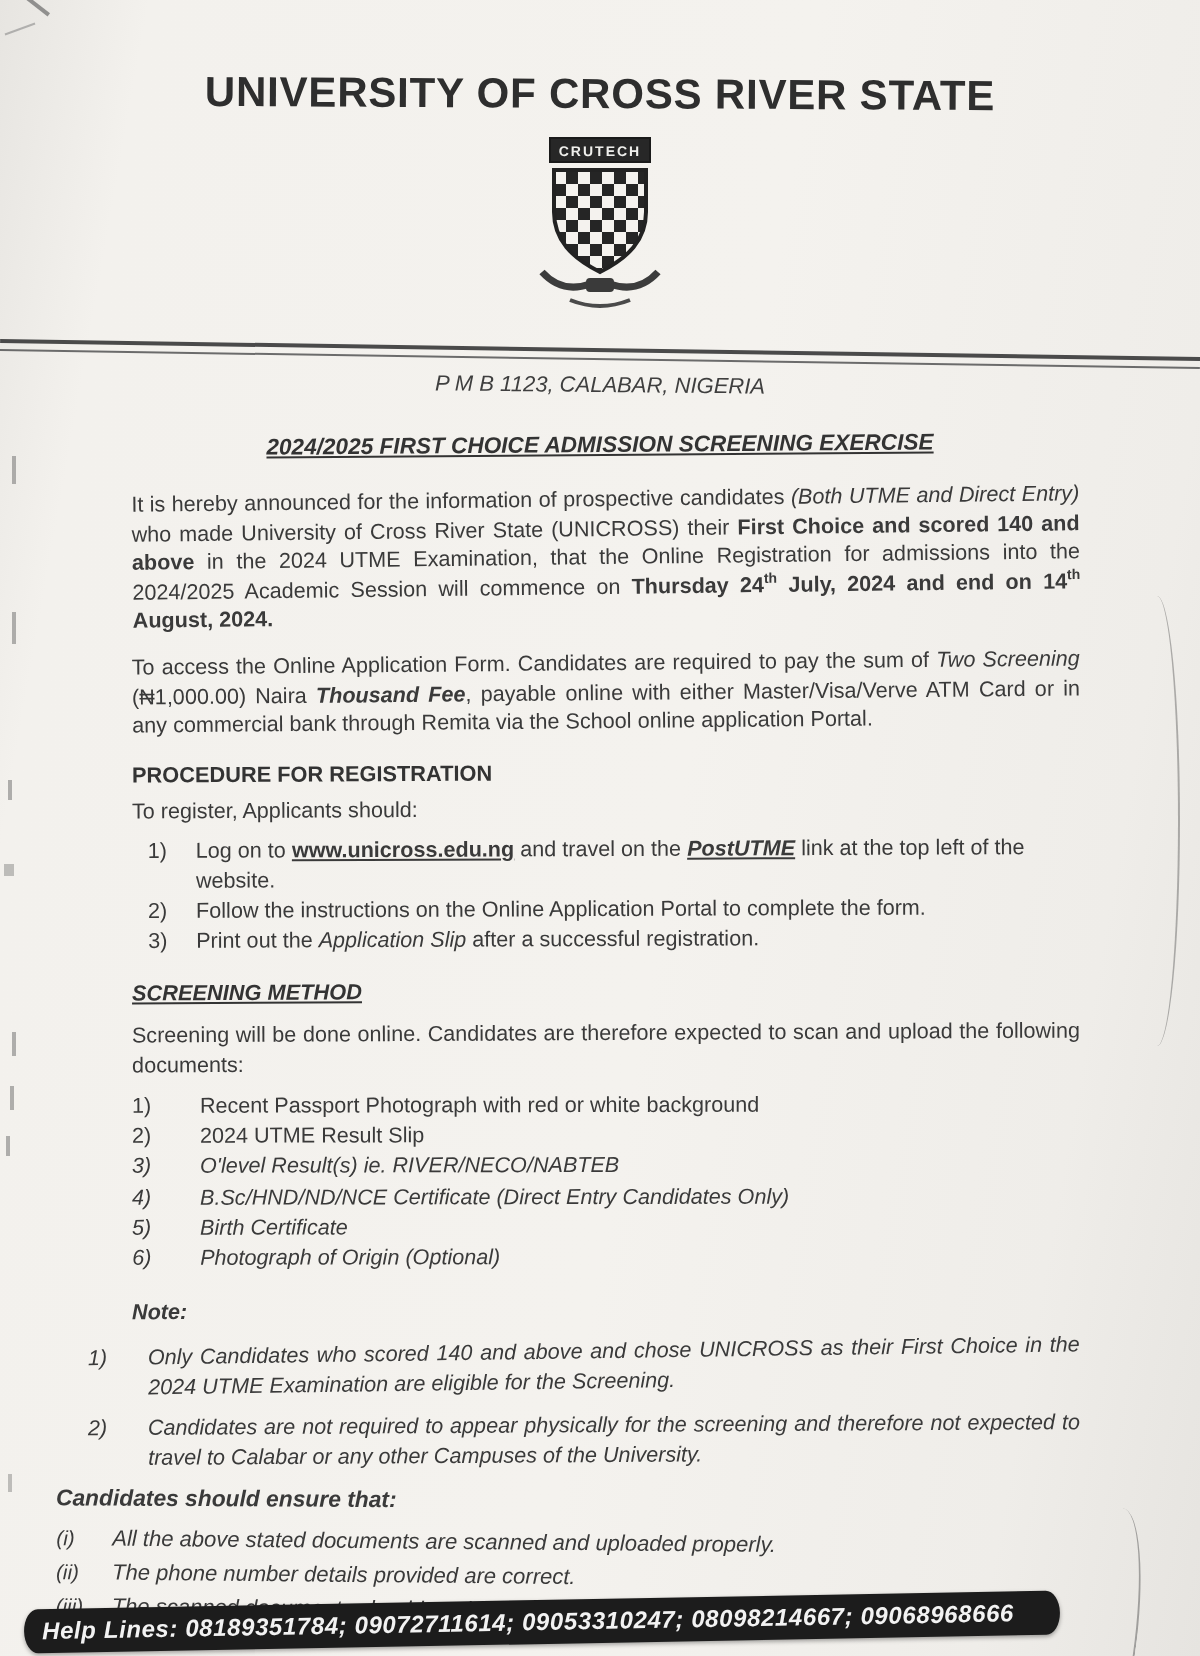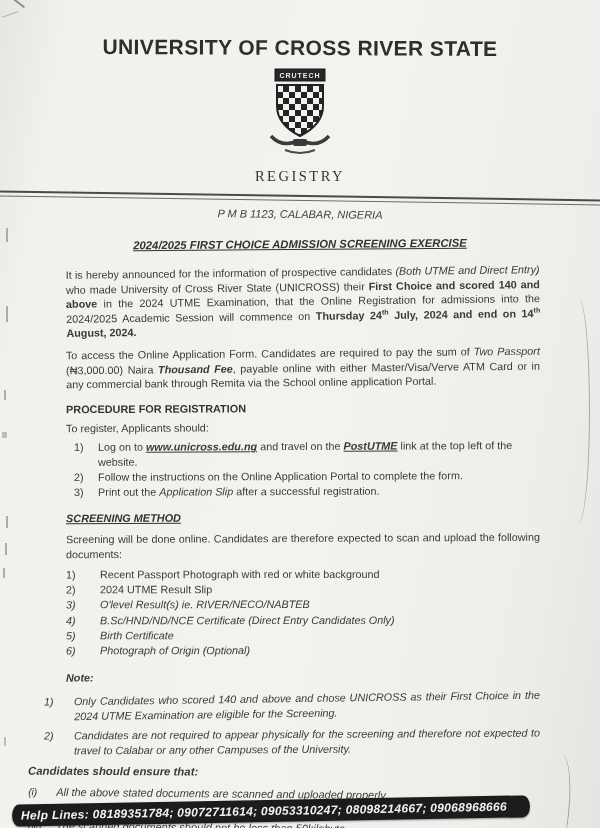--- a/index.html
+++ b/index.html
@@ -35,21 +35,21 @@
   .doc-title{
     margin-top:15px;font-size:11.3px;font-weight:700;font-style:italic;
     text-decoration:underline;color:#333;transform:rotate(-.45deg);
   }
   
   .mn{padding:0 60px 0 66px;}
   p{margin:0;text-align:justify;}
   .b{font-weight:700;}
   .i{font-style:italic;}
   .bi{font-weight:700;font-style:italic;text-align:right;}
-  .u{text-decoration:underline;font-style:italic;}
+  .u{text-decoration:underline;}
   sup{font-size:7px;line-height:0;}
   .intro{margin-top:12px;transform:rotate(-.7deg);}
   .fee{margin-top:9px;transform:rotate(-.55deg);}
   .sec-h{margin-top:11px;font-weight:700;font-size:10.9px;color:#333;transform:rotate(-.3deg);}
   .sec-h.ital{font-style:italic;text-decoration:underline;}
   .lead{margin-top:4px;transform:rotate(-.3deg);}
   .list{margin-top:5px;transform:rotate(-.25deg);}
   .row{display:flex;align-items:baseline;}
   .steps .row{line-height:15px;}
   .steps .num{flex:0 0 24px;margin-left:8px;}
@@ -137,36 +137,35 @@
         <rect x="10" y="1" width="50" height="12" fill="#272727" stroke="#1a1a1a"></rect>
         <text x="35" y="10" text-anchor="middle" font-size="7" font-weight="bold" letter-spacing="1" fill="#efefec">CRUTECH</text>
         <path d="M12 17 H58 V38 C58 52 49 61 35 68 C21 61 12 52 12 38 Z" fill="url(#chk)" stroke="#222" stroke-width="2"></path>
         <path d="M6 68 Q16 79 30 74" fill="none" stroke="#3c3c3c" stroke-width="3.5"></path>
         <path d="M64 68 Q54 79 40 74" fill="none" stroke="#3c3c3c" stroke-width="3.5"></path>
         <rect x="28" y="71" width="14" height="7" rx="2" fill="#3a3a3a"></rect>
         <path d="M20 82 Q35 88 50 82" fill="none" stroke="#4a4a4a" stroke-width="2"></path>
       </svg>
     </div>
 
-    <div class="registry">REGISTRY</div>
 
     <div class="rule">
       <div class="r1"></div>
         <div class="r2"></div>
     </div>
 
     <div class="address">P M B 1123, CALABAR, NIGERIA</div>
     <div class="doc-title">2024/2025 FIRST CHOICE ADMISSION SCREENING EXERCISE</div>
   </div>
 
   <div class="mn">
 
     <p class="intro"><span>It is hereby announced for the information of prospective candidates </span><span class="i">(Both UTME and Direct Entry)</span><span> who made University of Cross River State (UNICROSS) their </span><span class="b">First Choice and scored 140 and above</span><span> in the 2024 UTME Examination, that the Online Registration for admissions into the 2024/2025 Academic Session will commence on </span><span class="b">Thursday 24</span><sup class="b">th</sup><span class="b"> July, 2024 and end on 14</span><sup class="b">th</sup><span class="b"> August, 2024.</span></p>
 
-    <p class="fee"><span>To access the Online Application Form. Candidates are required to pay the sum of </span><span class="i">Two Passport</span><span> (₦3,000.00) Naira </span><span class="bi">Thousand Fee</span><span>, payable online with either Master/Visa/Verve ATM Card or in any commercial bank through Remita via the School online application Portal.</span></p>
+    <p class="fee"><span>To access the Online Application Form. Candidates are required to pay the sum of </span><span class="i">Two Screening</span><span> (₦1,000.00) Naira </span><span class="bi">Thousand Fee</span><span>, payable online with either Master/Visa/Verve ATM Card or in any commercial bank through Remita via the School online application Portal.</span></p>
 
     <div class="sec-h">PROCEDURE FOR REGISTRATION</div>
     <p class="lead">To register, Applicants should:</p>
 
     <div class="list steps">
       <div class="row">
         <span class="num">1)</span>
         <span class="txt"><span>Log on to </span><span class="b u">www.unicross.edu.ng</span><span> and travel on the </span><span class="bi u">PostUTME</span><span> link at the top left of the website.</span></span>
       </div>
       <div class="row">

